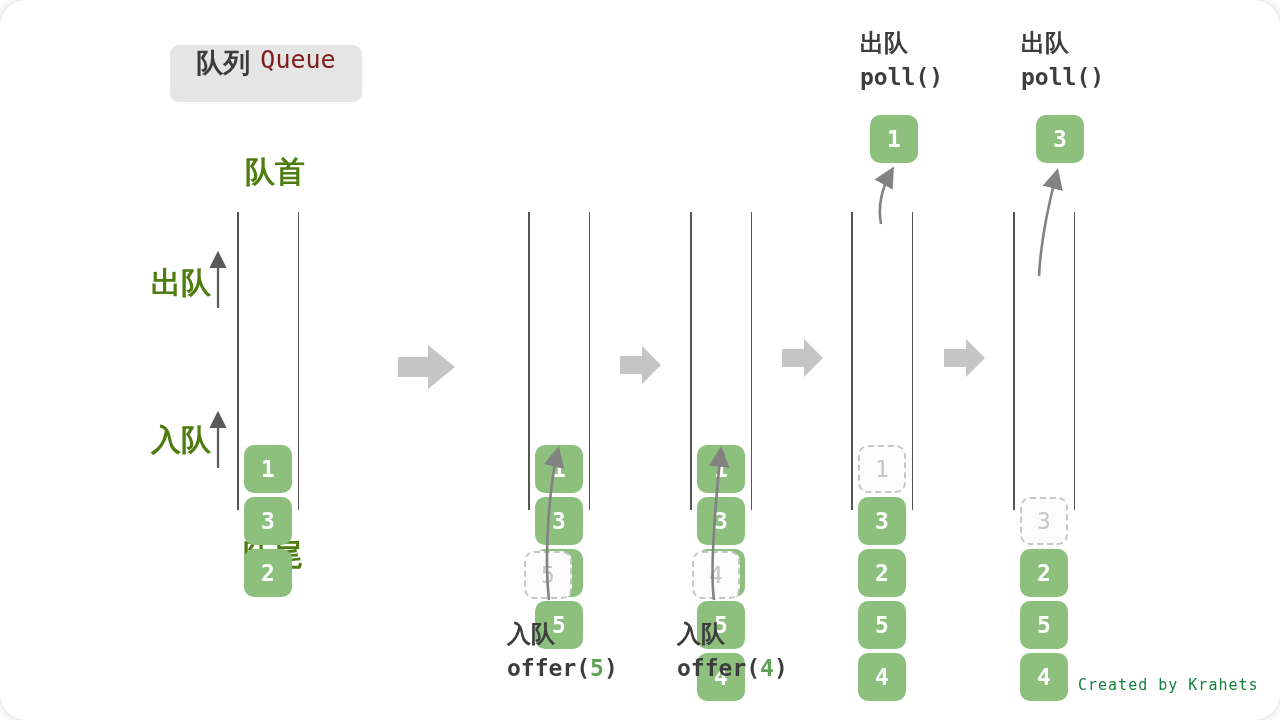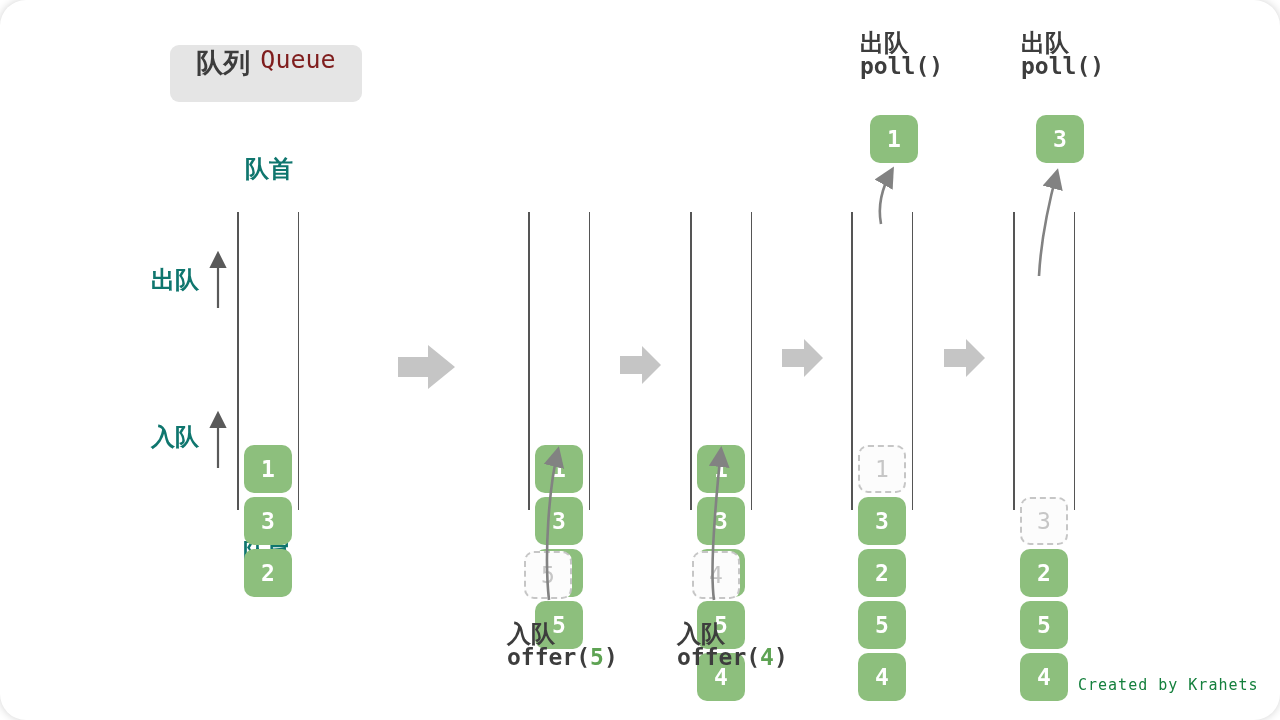--- a/index.html
+++ b/index.html
@@ -10,41 +10,41 @@
   }
   .abs{position:absolute;}
   
   .title-box{
     left:170px;top:45px;width:192px;height:57px;background:#e5e5e5;
     border-radius:9px;display:flex;align-items:flex-start;justify-content:center;gap:10px;
   }
   .title-zh{font-size:27px;font-weight:700;color:#3c3c3c;}
   .title-en{font-family:"DejaVu Sans Mono",monospace;font-size:25px;font-weight:500;color:#7f1d1d;}
   
-  .zh-label{font-size:24px;font-weight:700;color:#0f766e;line-height:1;}
+  .zh-label{font-size:30px;font-weight:700;color:#4d7c0f;line-height:1;}
   
   .queue{top:212px;height:298px;width:62px;}
   .rail{position:absolute;top:0;width:1.5px;height:100%;background:#555555;}
   .rail.left{left:0;}
   .rail.right{right:0;}
   
   .cell{
     position:absolute;width:48px;height:48px;border-radius:10px;background:#8dbf7d;
     color:#ffffff;font-family:"DejaVu Sans Mono",monospace;font-weight:700;font-size:23px;
     display:flex;align-items:center;justify-content:center;box-sizing:border-box;
   }
   .cell.ghost{
     background:#fcfcfc;border:2px dashed #c6c6c6;color:#c6c6c6;font-weight:500;
   }
   .s0{top:233px}.s1{top:285px}.s2{top:337px}.s3{top:389px}.s4{top:441px}
   .cx{left:7px}
   
   .op{line-height:1;}
   .op .action{font-size:24px;font-weight:600;color:#3d3d3d;}
-  .op .code{font-family:"DejaVu Sans Mono",monospace;font-size:23px;font-weight:600;color:#3d3d3d;}
+  .op .code{font-family:"DejaVu Sans Mono",monospace;font-size:23px;font-weight:600;color:#3d3d3d;margin-top:11px;}
   .op .code .arg{color:#5ea353;font-weight:700;}
   .watermark{
     font-family:"DejaVu Sans Mono",monospace;font-size:15px;color:#15803d;letter-spacing:1px;
   }
   svg.overlay{position:absolute;left:0;top:0;pointer-events:none;}
 </style>
 </head>
 <body>
 
 <div class="card">

